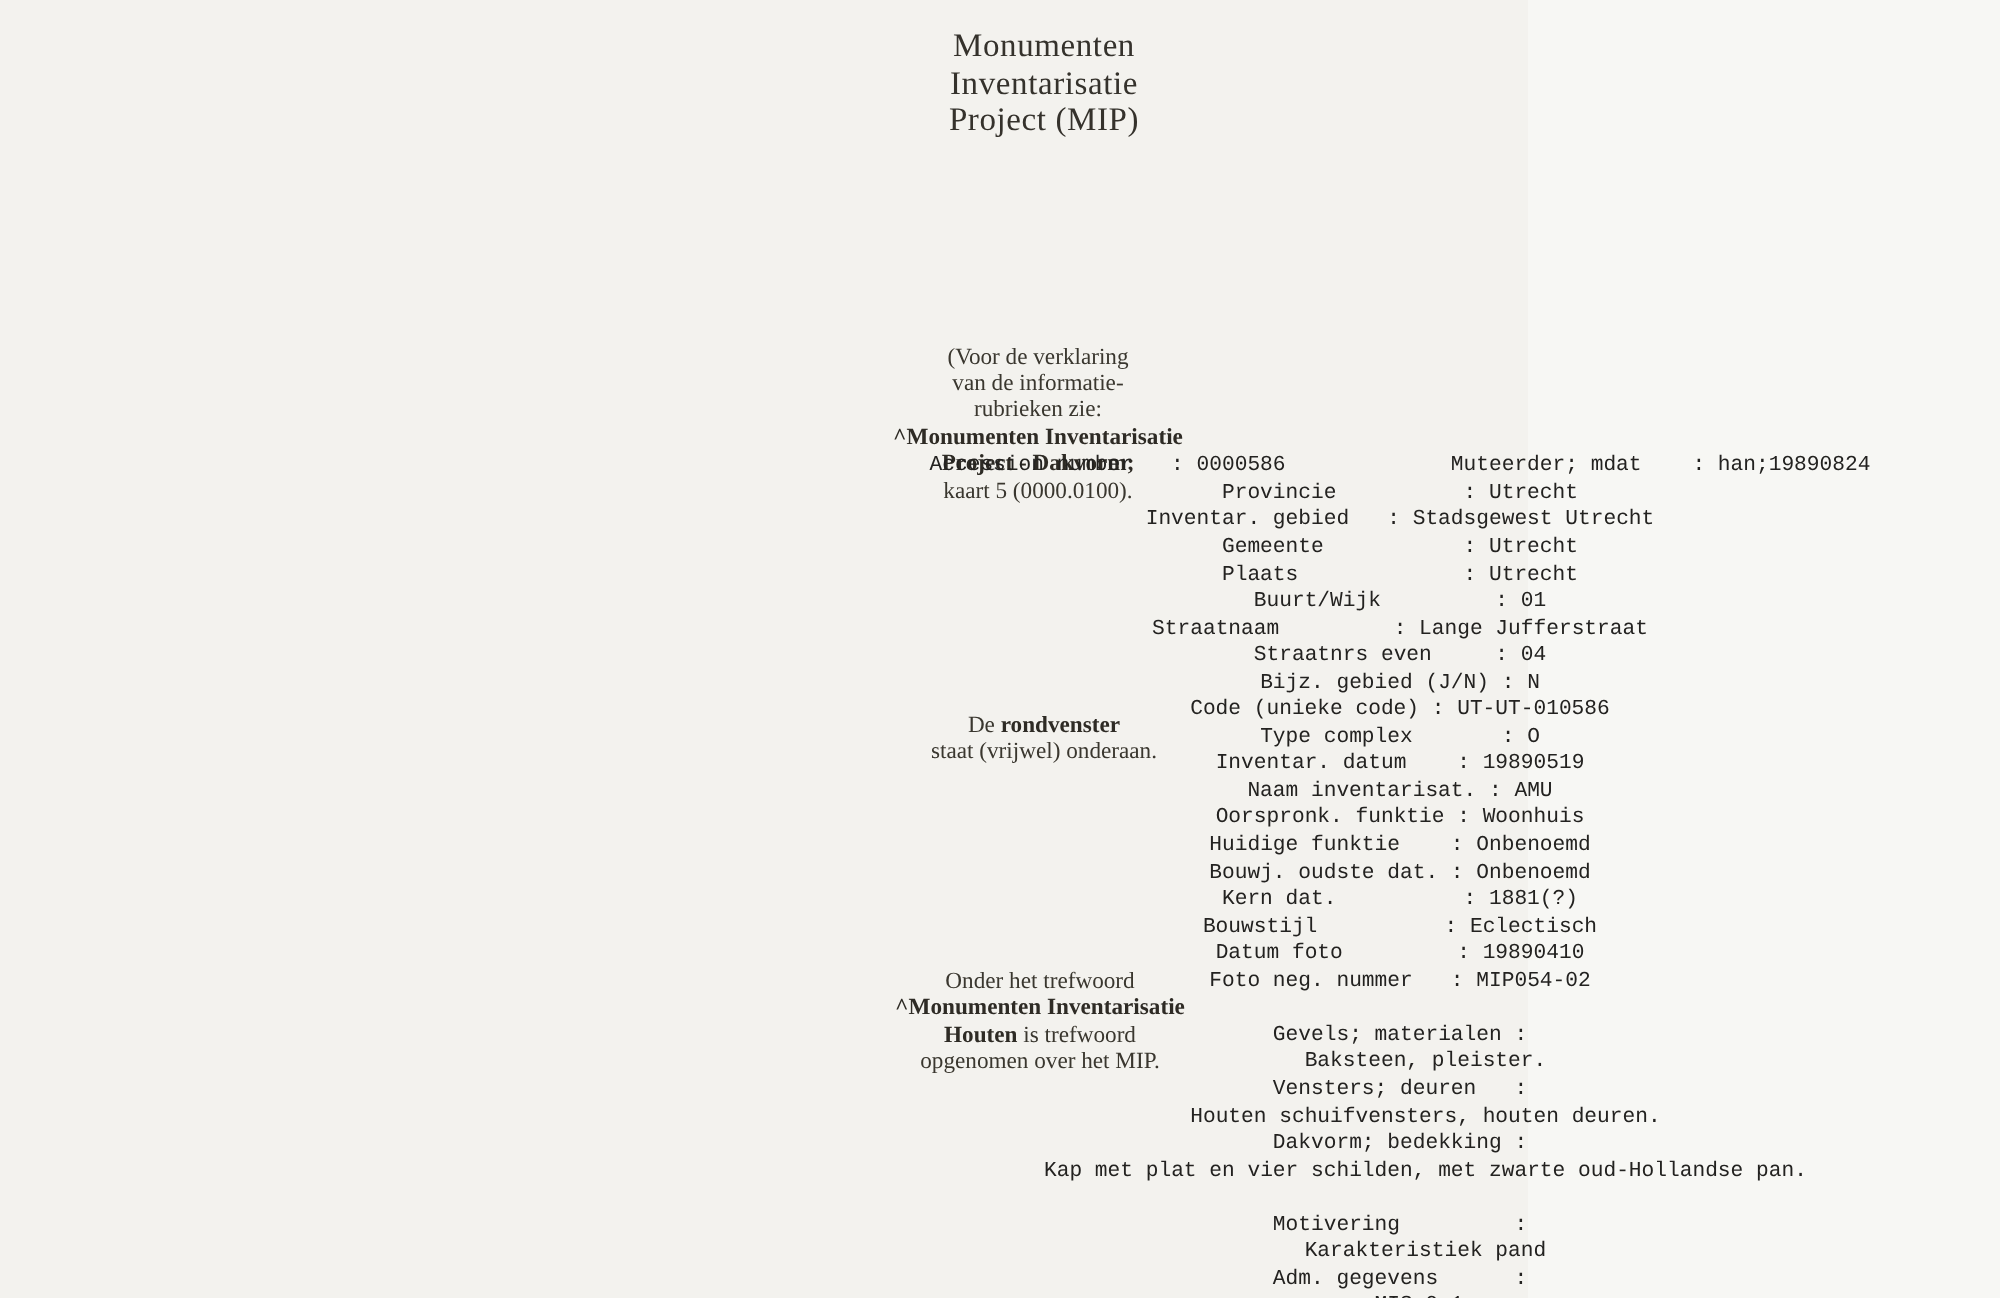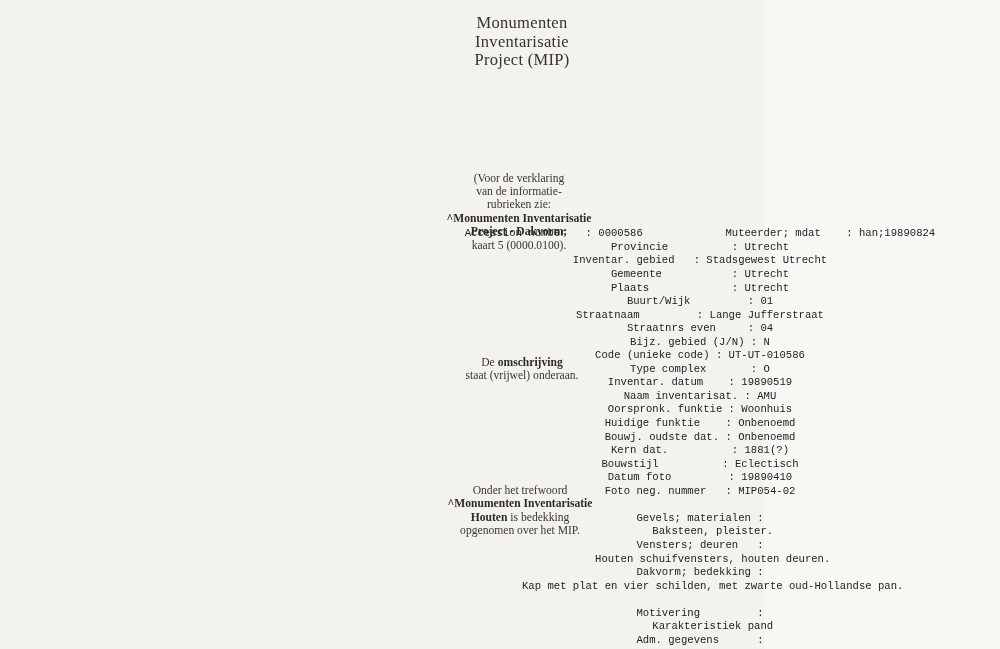--- a/index.html
+++ b/index.html
@@ -68,28 +68,28 @@
   <div class="layer side-note note1">
     <div>(Voor de verklaring</div>
     <div>van de informatie-</div>
     <div>rubrieken zie:</div>
     <div><b>^Monumenten Inventarisatie</b></div>
     <div><b>Project - Dakvorm;</b></div>
     <div>kaart 5 (0000.0100).</div>
   </div>
 
   <div class="layer side-note note2">
-    <div><span>De </span><b>omschrijving</b></div>
+    <div><span>De </span><b>rondvenster</b></div>
     <div>staat (vrijwel) onderaan.</div>
   </div>
 
   <div class="layer side-note note3">
     <div>Onder het trefwoord</div>
     <div><b>^Monumenten Inventarisatie</b></div>
-    <div><b>Houten</b><span> is bedekking</span></div>
+    <div><b>Houten</b><span> is trefwoord</span></div>
     <div>opgenomen over het MIP.</div>
   </div>
 
   <pre class="layer record">Accession number   : 0000586             Muteerder; mdat    : han;19890824
 Provincie          : Utrecht
 Inventar. gebied   : Stadsgewest Utrecht
 Gemeente           : Utrecht
 Plaats             : Utrecht
 Buurt/Wijk         : 01
 Straatnaam         : Lange Jufferstraat

